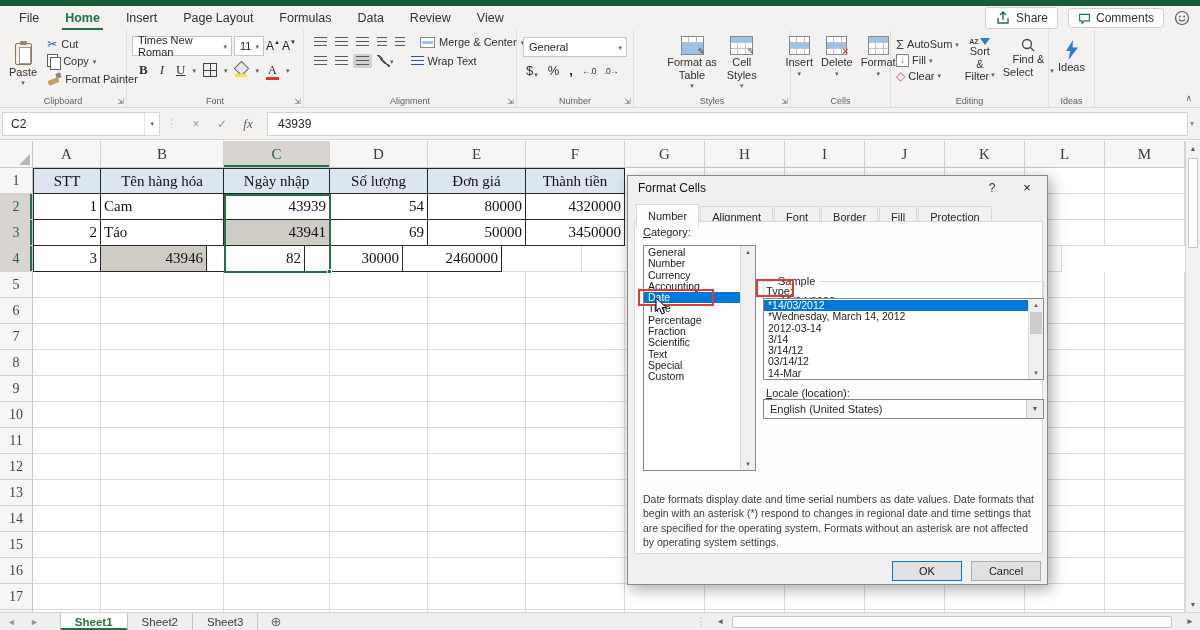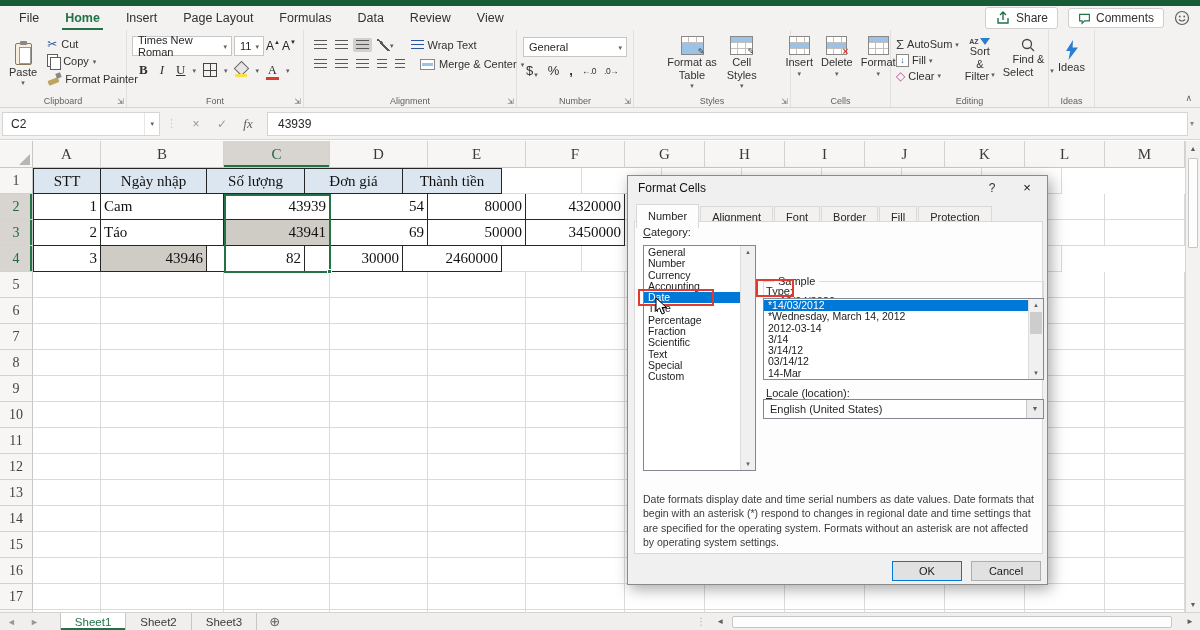--- a/index.html
+++ b/index.html
@@ -121,21 +121,21 @@
   .vscroll .arr { height:15px; text-align:center; font-size:7px; color:#605e5c; line-height:15px; }
   .vscroll .arr.bottom { position:absolute; bottom:0; left:0; right:0; }
   .vscroll .thumb { position:absolute; left:2px; right:2px; top:17px; height:90px; background:#fdfdfd; border:1px solid #c8c6c4; border-radius:1px; }
 
   
   .sheetbar { position:absolute; left:0; top:612px; width:1200px; height:18px; background:#f0efee; border-top:1px solid #d6d4d2; display:flex; align-items:stretch; font-size:11.5px; }
   .navarr { color:#9a9896; font-size:9px; padding:0 7px; display:flex; align-items:center; }
   .stabs { display:flex; margin-left:14px; }
   .stab { padding:0 14px; display:flex; align-items:center; color:#3b3a39; border-right:1px solid #c8c6c4; position:relative; }
   .stab:first-child { border-left:1px solid #c8c6c4; }
-  .stab.active { background:#fff; color:#217346; font-weight:normal; }
+  .stab.active { background:#fff; color:#217346; font-weight:bold; }
   .stab.active::after { content:""; position:absolute; left:0; right:0; bottom:0; height:2px; background:#217346; }
   .addsheet { color:#605e5c; font-size:13px; display:flex; align-items:center; padding:0 12px; }
   .hscroll { margin-left:auto; display:flex; align-items:center; gap:2px; padding-right:2px; }
   .hscroll .dots { color:#b0aeac; font-size:10px; letter-spacing:-2px; padding-right:6px; }
   .hscroll .arr { color:#605e5c; font-size:8px; padding:0 4px; }
   .hscroll .track { width:450px; height:12px; position:relative; }
   .hscroll .thumb { position:absolute; left:2px; top:0; width:440px; height:12px; background:#fdfdfd; border:1px solid #c8c6c4; border-radius:2px; }
 
   
   .dialog { position:absolute; left:627px; top:175px; width:421px; height:410px; background:#f0f0f0; border:1px solid #8a8a8a; box-shadow:3px 4px 14px rgba(0,0,0,.35); z-index:10; font-size:11px; }
@@ -288,59 +288,59 @@
       <div class="fmtbtn">
           <span class="fontcolor-ic">A</span>
         </div>
       <span class="dd">▾</span>
     </div>
     <span class="glabel">Font</span>
     <span class="launcher">⇲</span>
   </div>
 
   <div class="rgroup" style="width:213px">
-    <div class="rowline" style="margin:3px 0 3px 4px">
-      <div class="alicon">
-          <div class="bars"></div>
-        </div>
-      <div class="alicon">
-          <div class="bars"></div>
-        </div>
-      <div class="alicon hl">
-          <div class="bars"></div>
-        </div>
-      <div class="alicon">
-          <div class="diag-ic"></div>
-          <span class="dd">▾</span>
-        </div>
-      <div class="smallbtn" style="margin-left:8px">
-          <div class="wrap-ic"></div>
-          <span>Wrap Text</span>
-        </div>
-    </div>
     <div class="rowline" style="margin-left:4px">
       <div class="alicon">
           <div class="bars"></div>
         </div>
       <div class="alicon">
           <div class="bars"></div>
         </div>
       <div class="alicon">
           <div class="bars"></div>
         </div>
       <div class="alicon">
           <div class="bars short"></div>
         </div>
       <div class="alicon">
           <div class="bars short"></div>
         </div>
       <div class="smallbtn" style="margin-left:6px">
           <div class="merge-ic"></div>
           <span>Merge &amp; Center</span>
           <span class="dd">▾</span>
+        </div>
+    </div>
+    <div class="rowline" style="margin:3px 0 3px 4px">
+      <div class="alicon">
+          <div class="bars"></div>
+        </div>
+      <div class="alicon">
+          <div class="bars"></div>
+        </div>
+      <div class="alicon hl">
+          <div class="bars"></div>
+        </div>
+      <div class="alicon">
+          <div class="diag-ic"></div>
+          <span class="dd">▾</span>
+        </div>
+      <div class="smallbtn" style="margin-left:8px">
+          <div class="wrap-ic"></div>
+          <span>Wrap Text</span>
         </div>
     </div>
     <span class="glabel">Alignment</span>
     <span class="launcher">⇲</span>
   </div>
 
   <div class="rgroup" style="width:117px">
     <div class="combo" style="width:104px;margin:3px 2px 5px 3px">
         <span>General</span>
         <span class="dd">▾</span>
@@ -506,20 +506,21 @@
       <div class="col-h" style="width: 80px;">H</div>
       <div class="col-h" style="width: 80px;">I</div>
       <div class="col-h" style="width: 80px;">J</div>
       <div class="col-h" style="width: 80px;">K</div>
       <div class="col-h" style="width: 80px;">L</div>
       <div class="col-h" style="width: 80px;">M</div>
     </div>
     <div class="grid-row">
       <div class="row-h">1</div>
       <div class="cell tblh bl bt" style="width: 68px;">STT</div>
+      <div class="cell tblh bt" style="width: 123px;">Tên hàng hóa</div>
       <div class="cell tblh bt" style="width: 106px;">Ngày nhập</div>
       <div class="cell tblh bt" style="width: 98px;">Số lượng</div>
       <div class="cell tblh bt" style="width: 98px;">Đơn giá</div>
       <div class="cell tblh bt" style="width: 99px;">Thành tiền</div>
       <div class="cell" style="width: 80px;"></div>
       <div class="cell" style="width: 80px;"></div>
       <div class="cell" style="width: 80px;"></div>
       <div class="cell" style="width: 80px;"></div>
       <div class="cell" style="width: 80px;"></div>
       <div class="cell" style="width: 80px;"></div>

